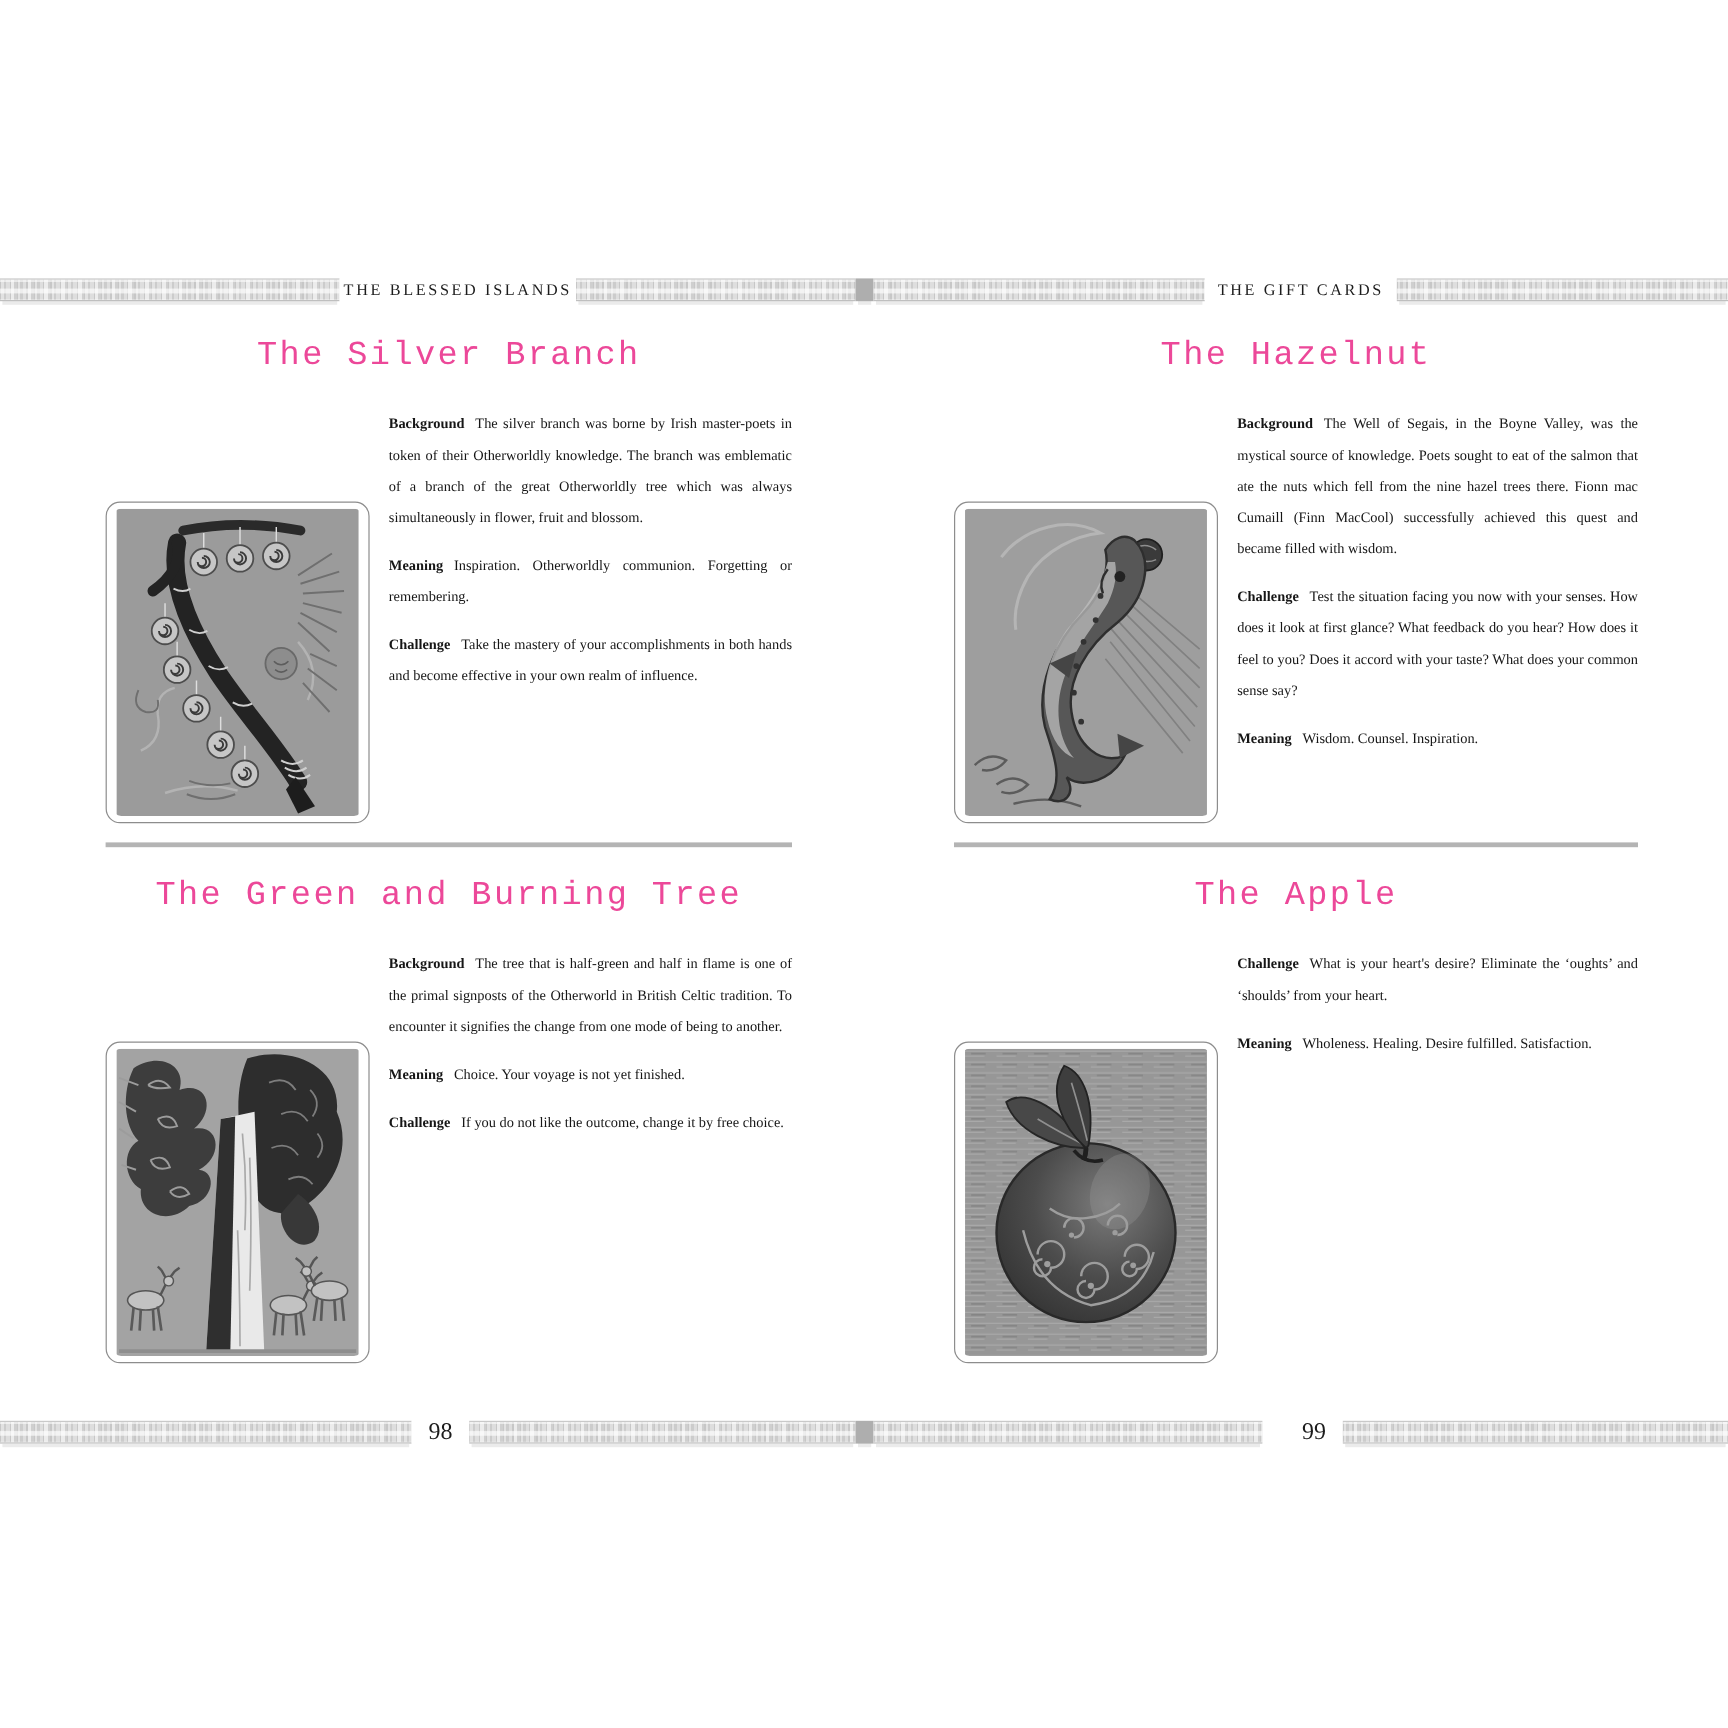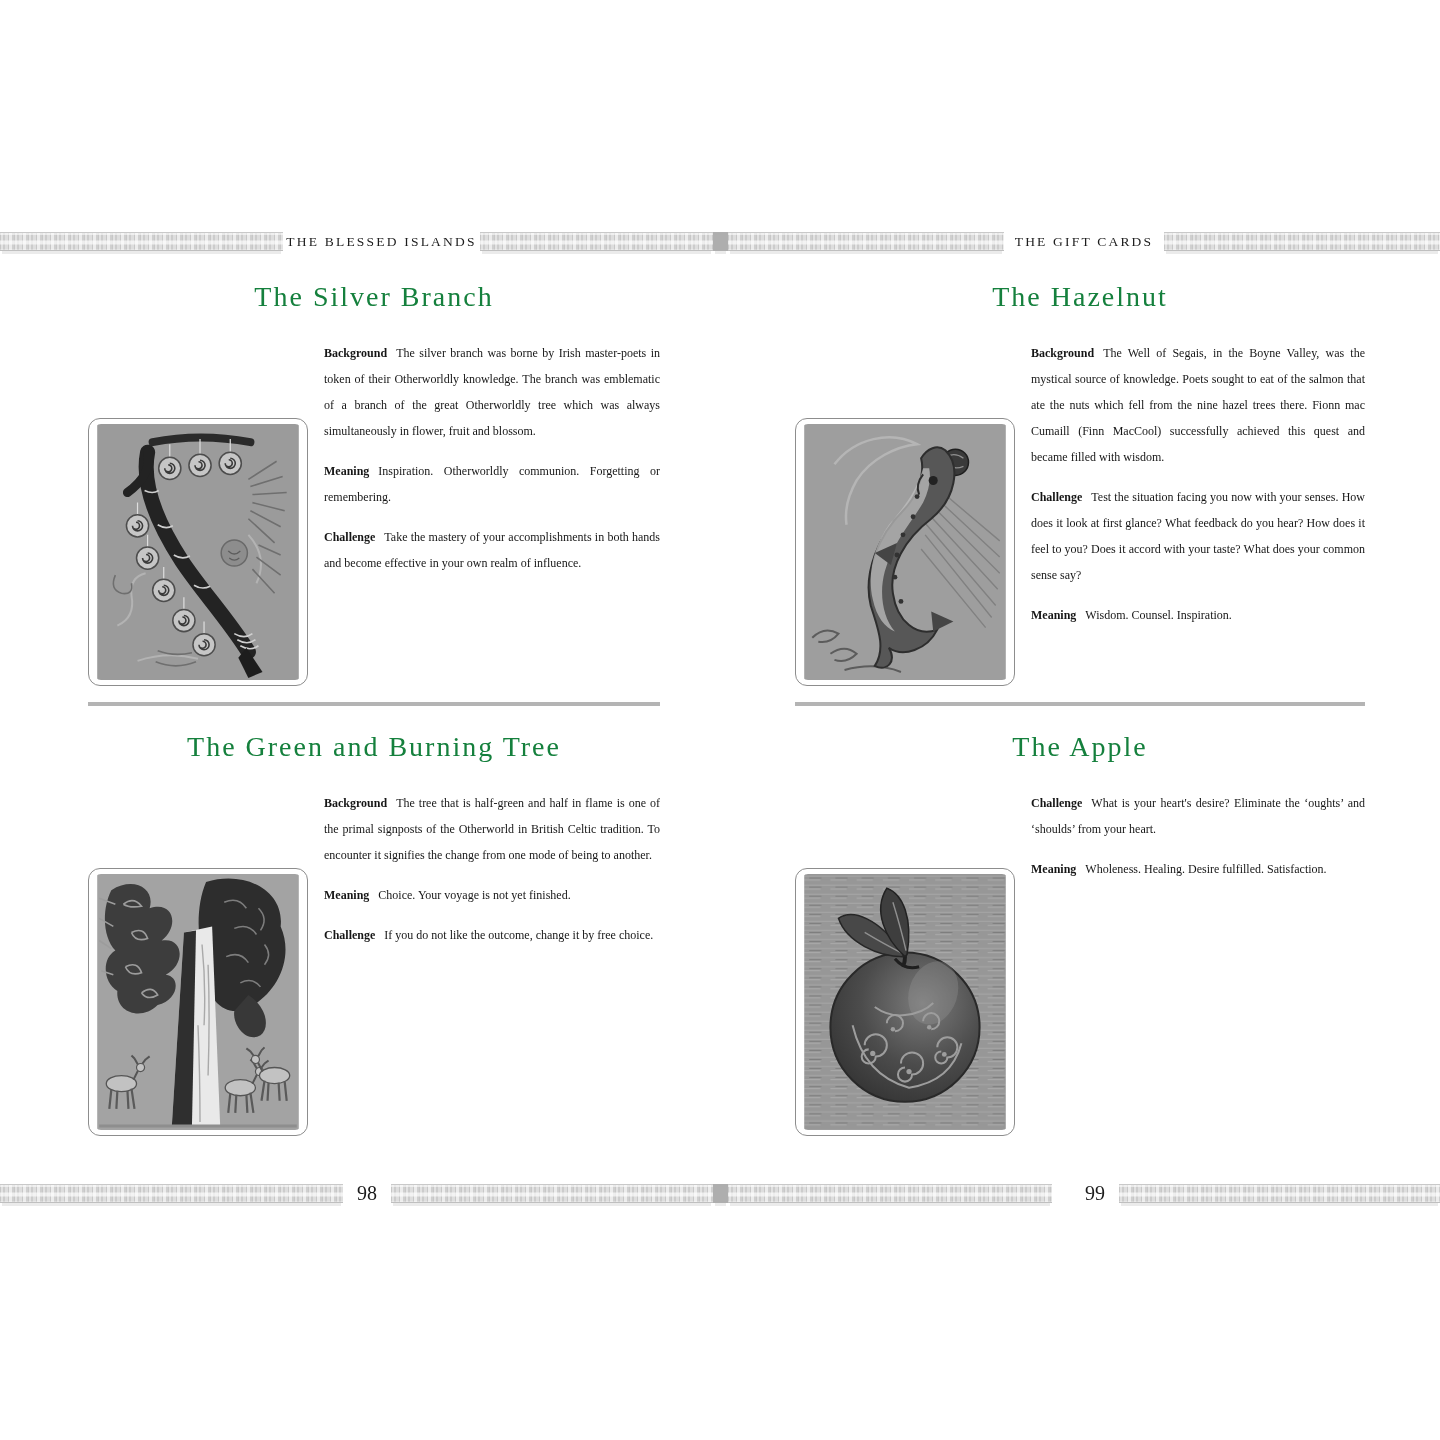--- a/index.html
+++ b/index.html
@@ -38,21 +38,21 @@
   
   .page{position:absolute;top:272px;}
   .page-left{left:88px;width:572px;}
   .page-right{left:795px;width:570px;}
 
   .card-section{box-sizing:border-box;padding-top:8px;}
   .section-top{height:422px;}
   .section-bottom{padding-top:24px;}
   .card-title{
     margin:0 0 26px 0;font-size:28px;line-height:34px;font-weight:400;
-    letter-spacing:2px;text-align:center;color:#15803d;
+    letter-spacing:2px;text-align:center;color:#ec4899;font-family:Liberation Mono, monospace;
   }
   .card-body{font-size:12px;line-height:26px;text-align:justify;color:#161616;}
   .bg-para{margin:0;}
   .para{margin:14px 0 0 0;}
   .lbl{font-weight:bold;margin-right:9px;}
   .clear{clear:both;height:0;}
 
   .divider{height:4px;background:#b4b4b4;margin:8px 0 0 0;}
 
   

